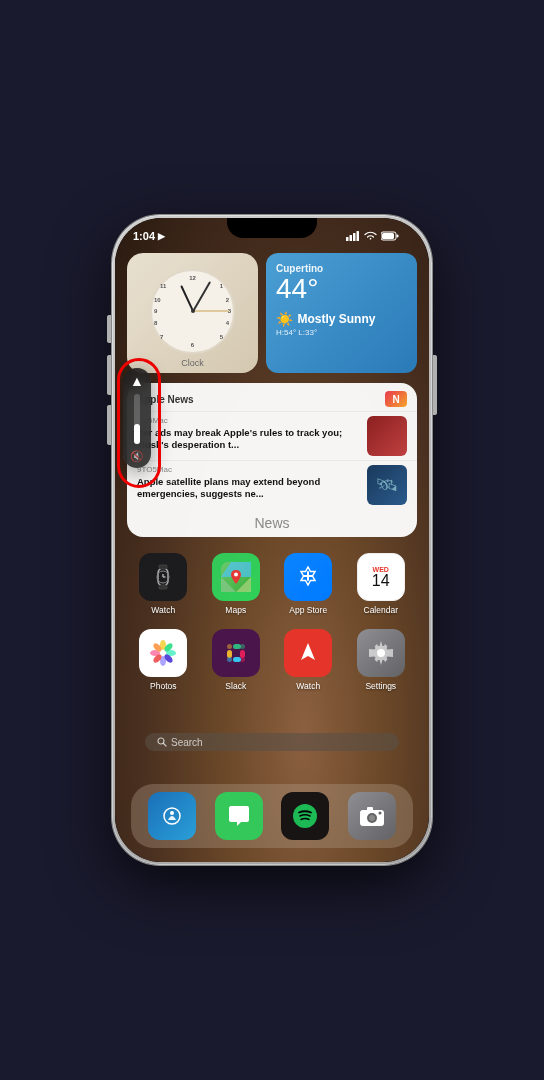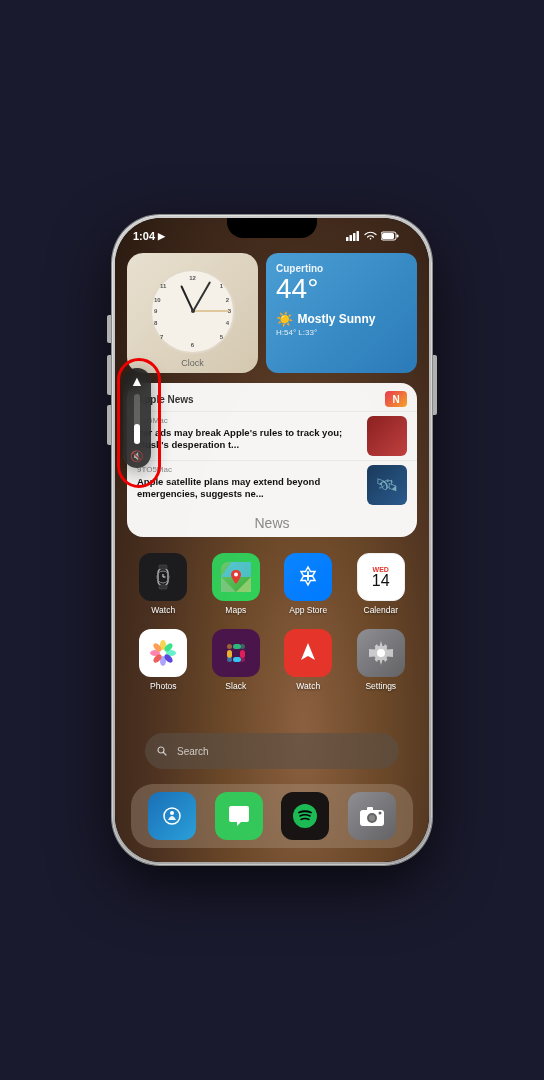--- a/index.html
+++ b/index.html
@@ -373,25 +373,25 @@
     .cal-day { font-size: 7px; color: #e5352a; font-weight: 600; }
     .cal-num { font-size: 16px; color: #111; font-weight: 300; line-height: 1; }
     
     .search-bar {
       position: absolute;
       top: 515px;
       left: 30px;
       right: 30px;
       background: rgba(90,80,70,0.6);
       border-radius: 20px;
-      height: 36px;
+      height: 18px;
       display: flex;
       align-items: center;
       padding: 0 12px;
-      gap: 10px;
+      gap: 4px;
       z-index: 10;
       backdrop-filter: blur(4px);
     }
     .search-text {
       font-size: 10px;
       color: rgba(255,255,255,0.7);
     }
     
     .dock {
       position: absolute;

